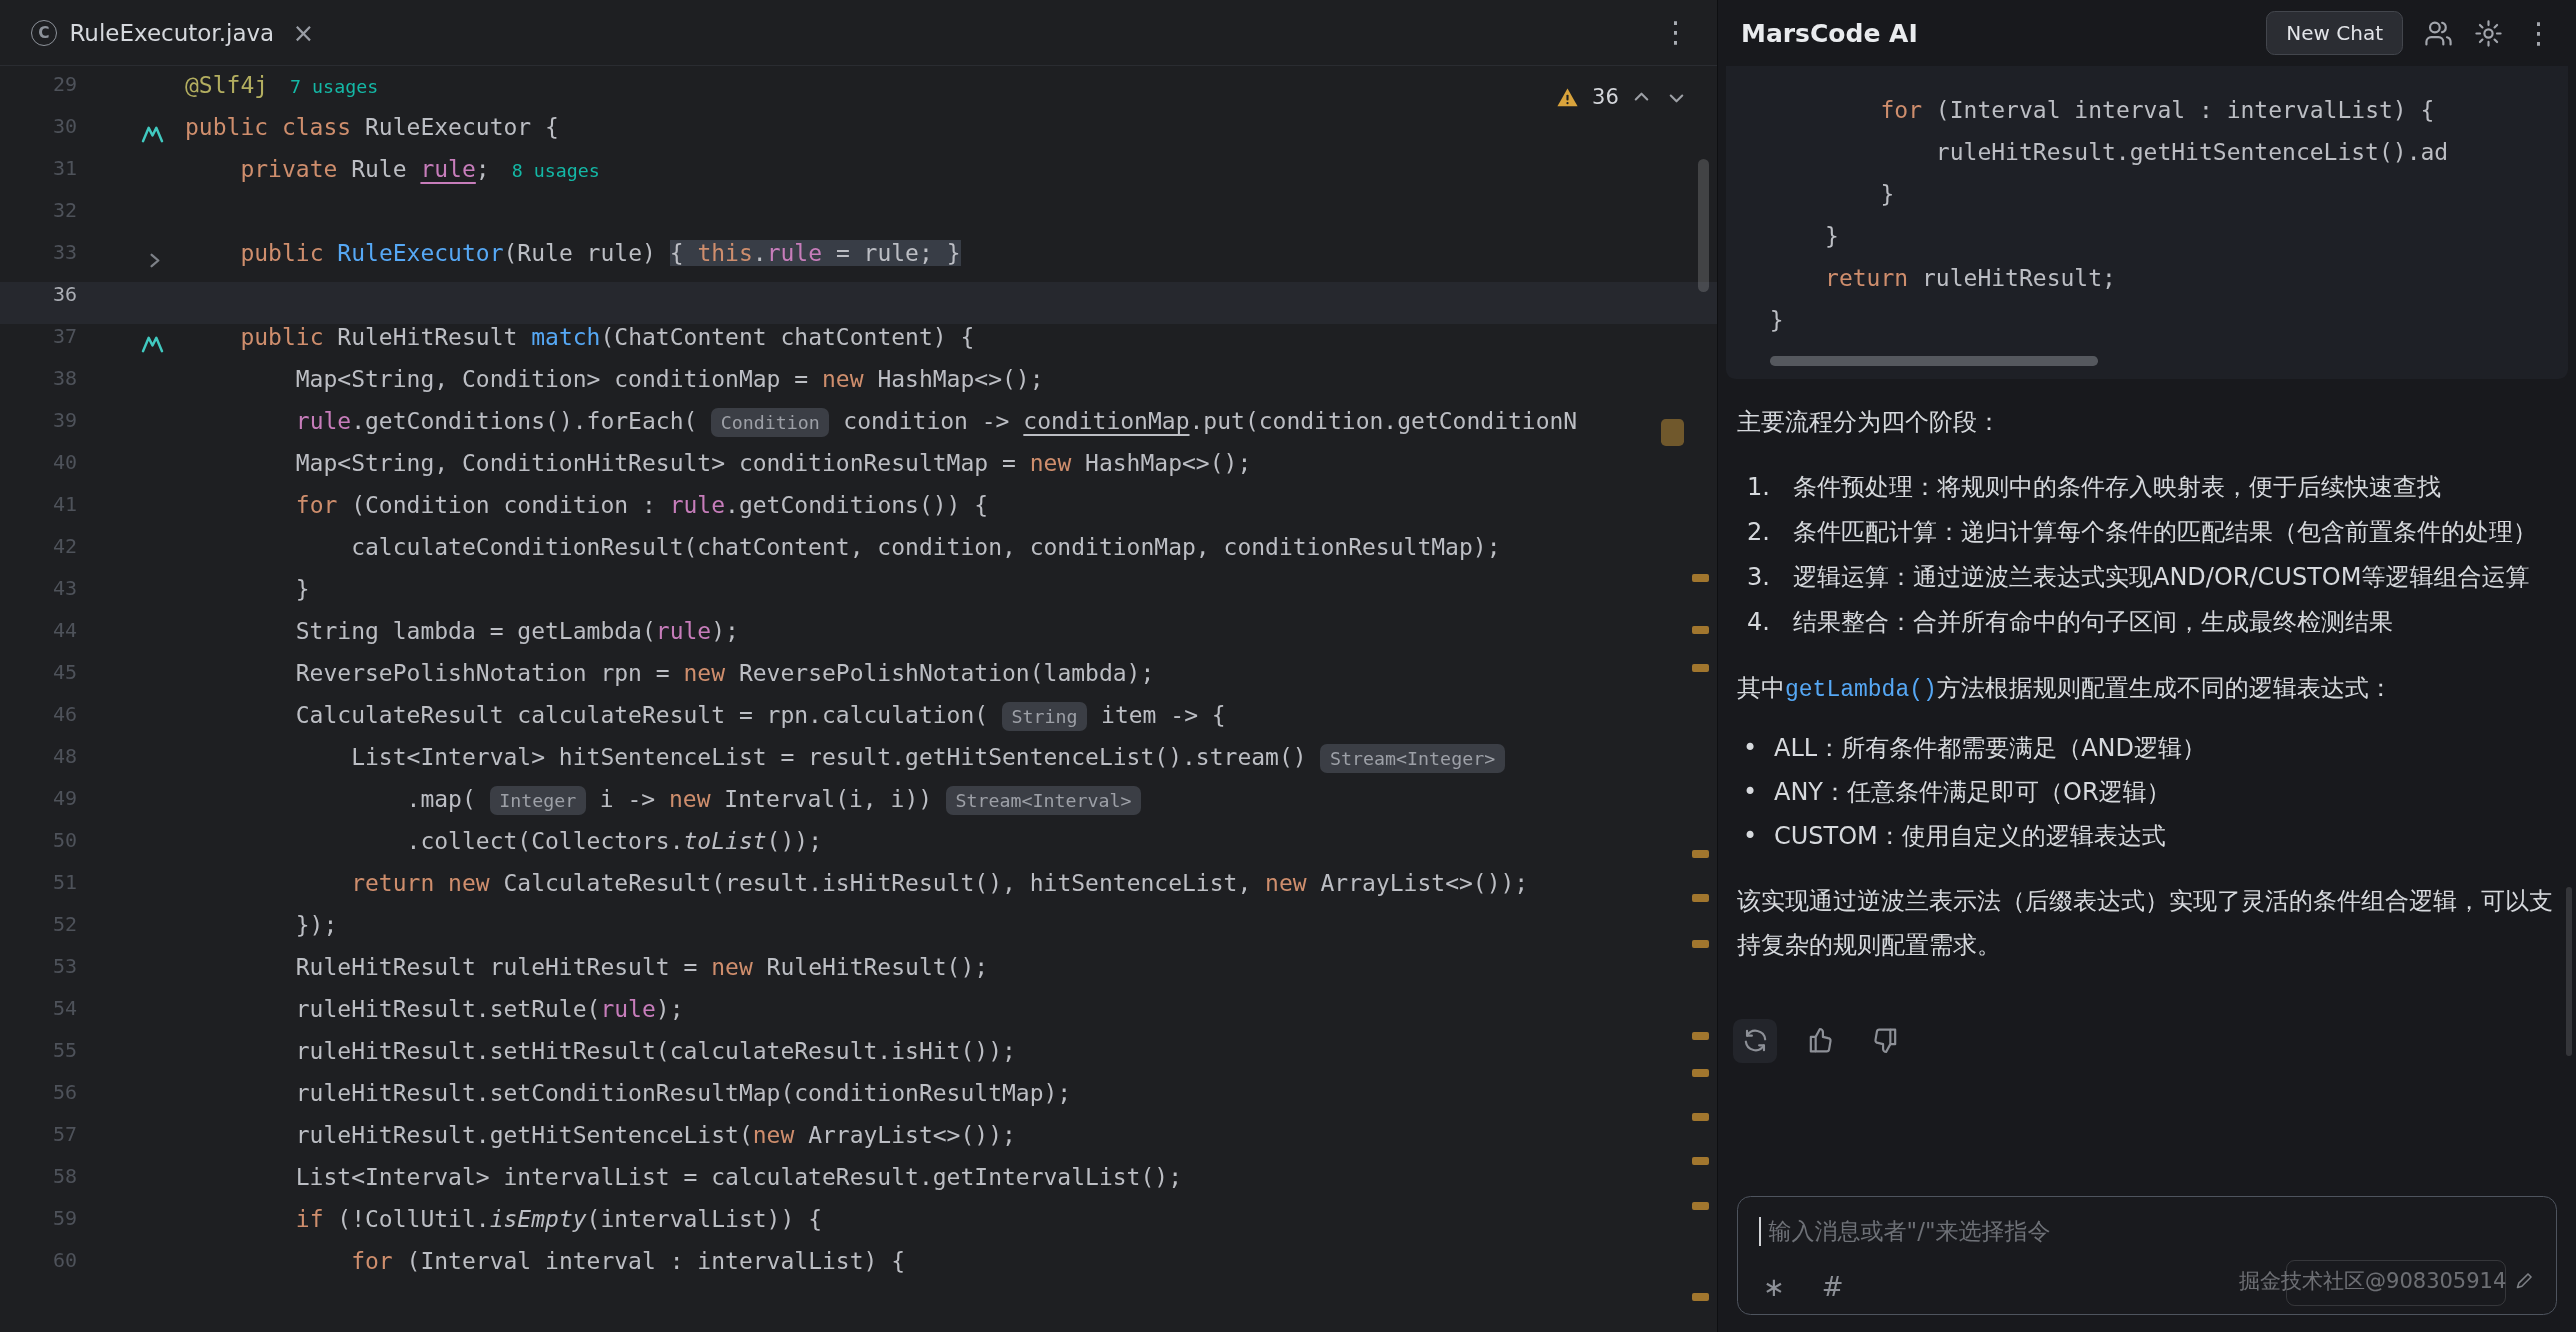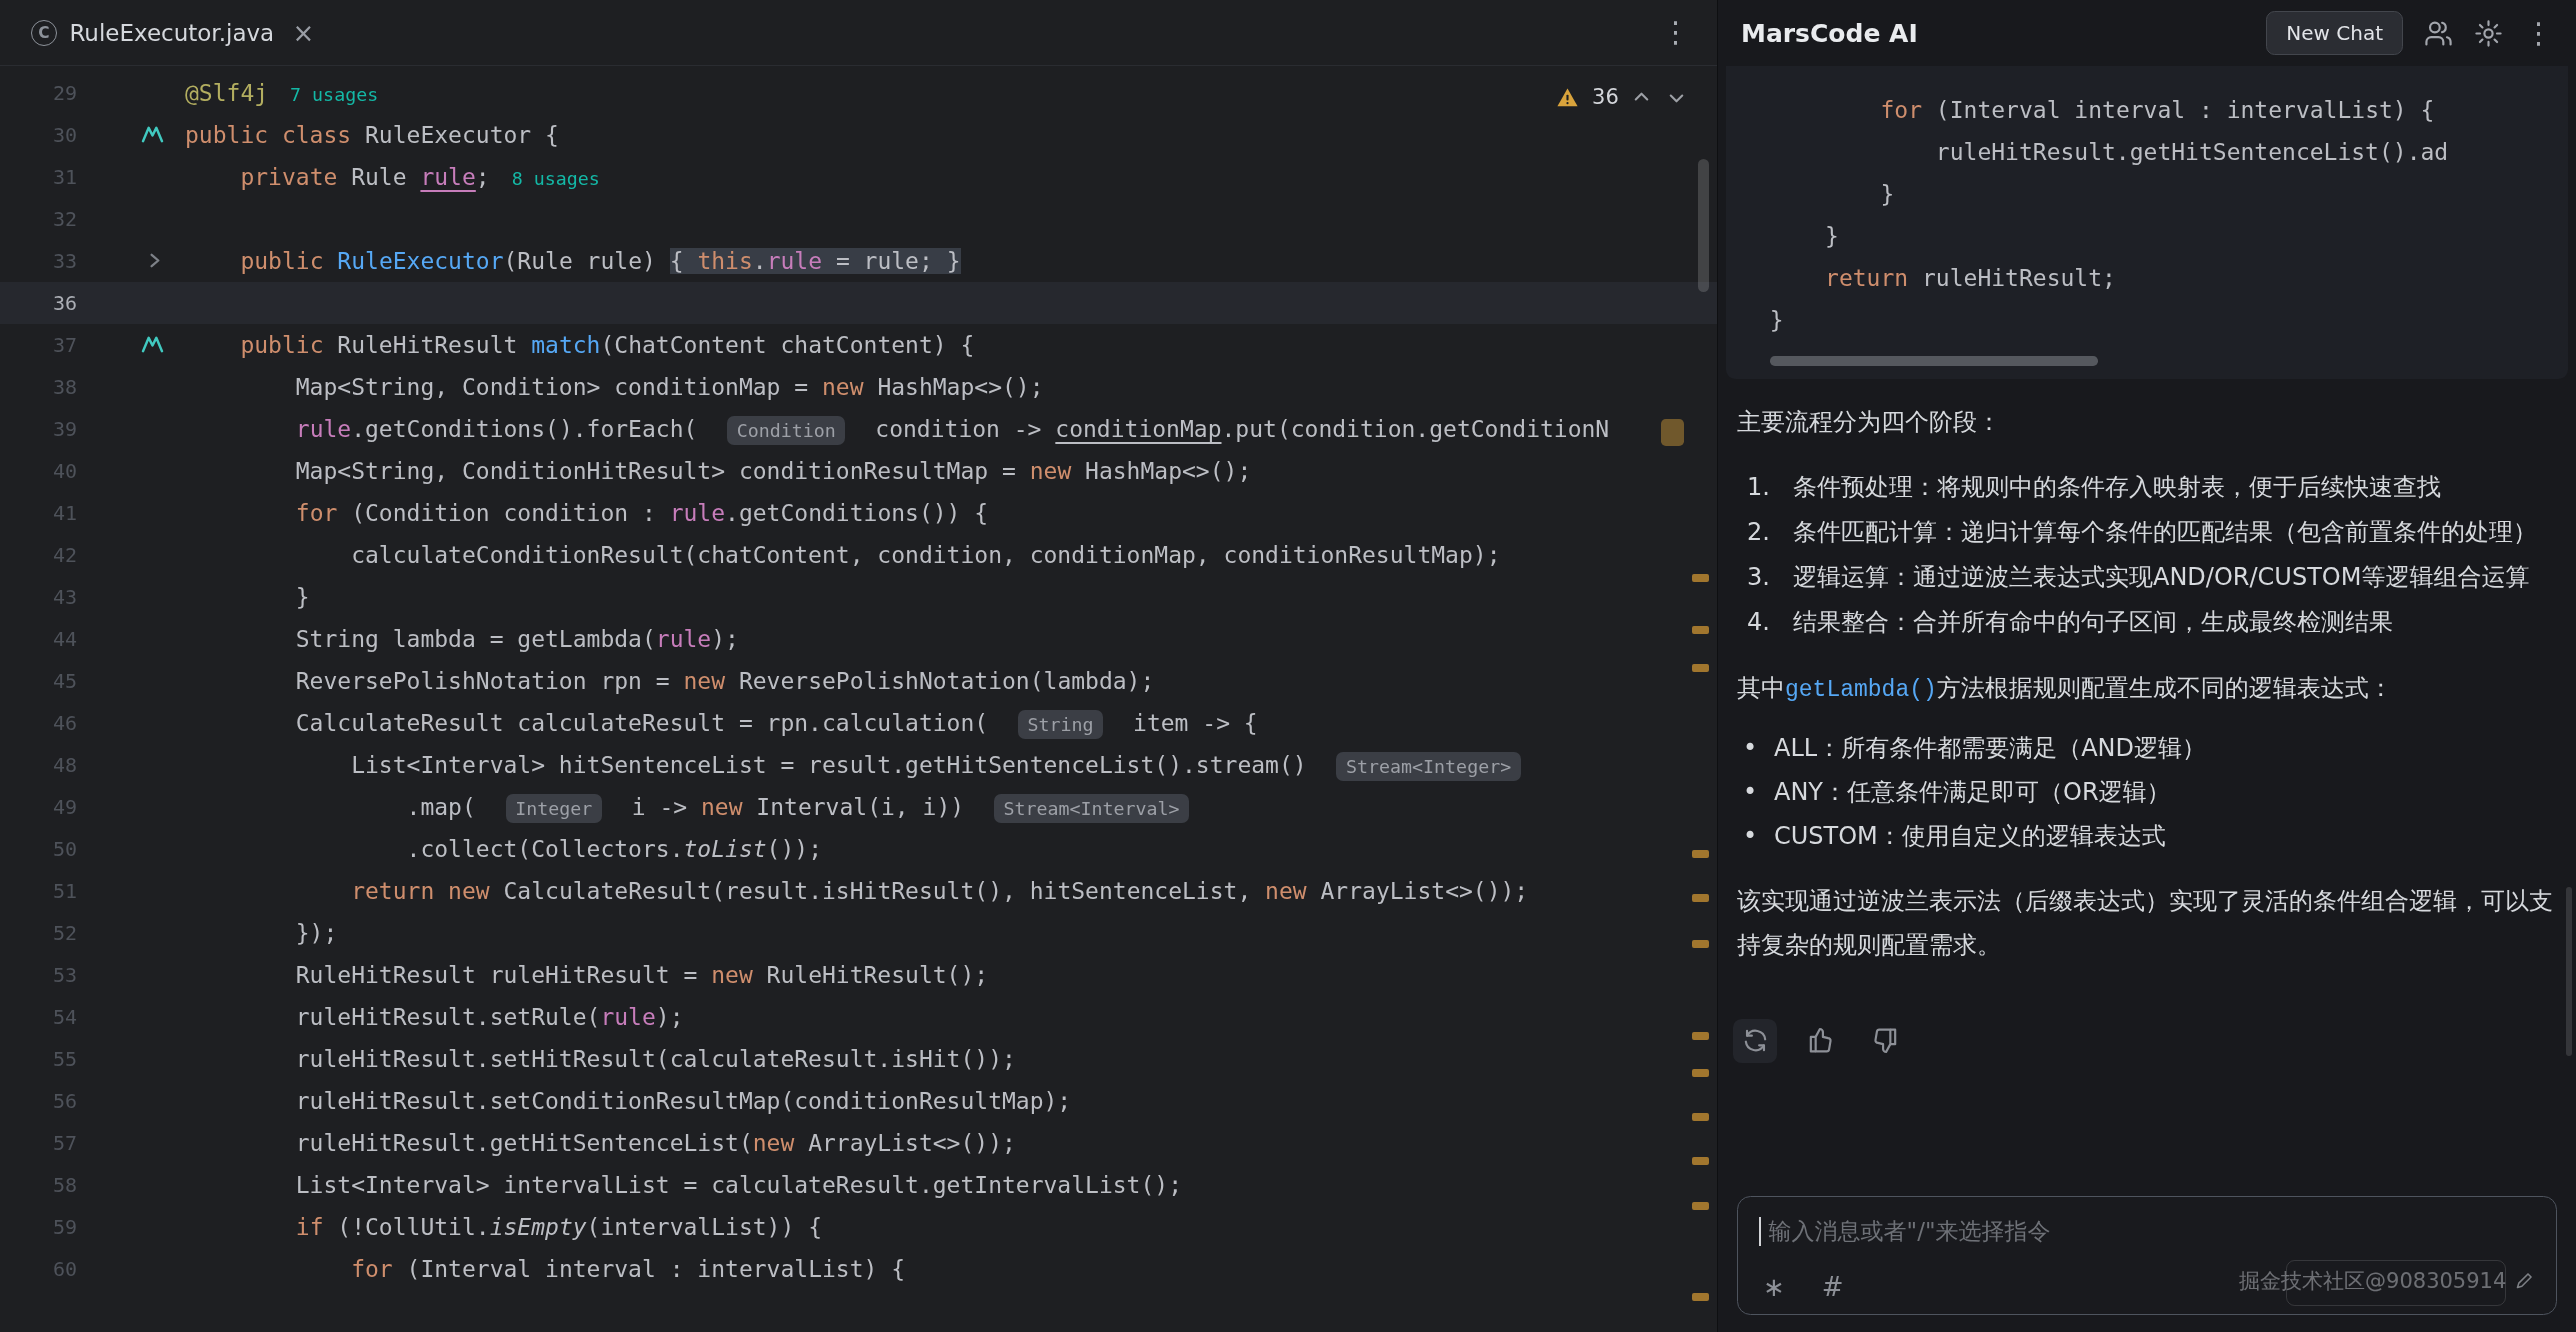--- a/index.html
+++ b/index.html
@@ -8,36 +8,36 @@
 
   
   .editor-pane{width:1718px;position:relative;background:#1e1f22;border-right:1.9px solid #0e0f11;flex:none}
   .tabbar{height:66px;display:flex;align-items:center;background:#1e1f22;border-bottom:1px solid #2a2c31;padding-left:13.5px}
   .tab{display:flex;align-items:center;gap:12.5px;height:66px;padding:0 17.4px}
   .file-icon{width:26px;height:26px;border:1.9px solid #8d929a;border-radius:50%;color:#8d929a;font-size:15.4px;font-weight:bold;display:flex;align-items:center;justify-content:center;flex:none}
   .tab-title{color:#d5d8dd;font-size:23px}
   .tab-close{color:#9a9ea6;font-size:26px;margin-left:5.8px;line-height:1}
   .tab-kebab{margin-left:auto;margin-right:27px;color:#a7abb2;font-size:29px;line-height:1}
   .editor{position:relative;height:1267px;overflow:hidden;padding-top:5.8px}
-  .crow{display:flex;height:42px;align-items:center;width:100%}
+  .crow{display:flex;height:42px;width:100%}
   .crow.caret{background:#26282e}
   .lnum{width:77px;text-align:right;color:#4e525a;font-family:"DejaVu Sans Mono",monospace;font-size:20px;flex:none}
   .crow.caret .lnum{color:#abaeb5}
   .gicon{width:108px;flex:none;display:flex;justify-content:flex-end;padding-right:21px;align-items:center}
   .ctext{font-family:"DejaVu Sans Mono",monospace;font-size:23px;white-space:pre;color:#bcbec4}
   .s-t{color:#bcbec4}
   .s-k{color:#cf8e6d}
   .s-ann{color:#b3ae60}
   .s-decl{color:#56a8f5}
   .s-fld{color:#c77dbb}
   .s-usage{color:#14b8a6;font-size:18.3px}
   .s-u{text-decoration:underline;text-underline-offset:4.8px}
   .s-it{font-style:italic}
   .s-fb{background:#383d46}
-  .s-inlay{background:#3b3e45;color:#9da0a7;font-size:18.3px;border-radius:7px;padding:3.9px 9.6px;margin:0 16px}
+  .s-inlay{background:#3b3e45;color:#9da0a7;font-size:18.3px;border-radius:7px;padding:3.9px 9.6px;margin:0 0}
   .inspections{position:absolute;top:19px;right:29px;display:flex;align-items:center;gap:11.6px;z-index:5}
   .warn-count{color:#d3d5da;font-size:21px}
   .insp-btn{display:flex;align-items:center}
   .v-scrollbar{position:absolute;right:7.7px;top:93px;width:11.6px;height:133px;background:rgba(255,255,255,.16);border-radius:5.8px;z-index:4}
   .stripe{position:absolute;right:5.8px;top:0;width:19px;height:100%;z-index:3}
   .smark{position:absolute;right:1.9px;width:17.4px;height:7.7px;background:#a1762e;border-radius:1.9px}
   .edge-chip{position:absolute;right:33px;top:353px;width:23px;height:27px;background:#70582c;border-radius:4.8px;z-index:2}
 
   
   .chat-pane{width:858px;display:flex;flex-direction:column;background:#18191d;position:relative;flex:none}

